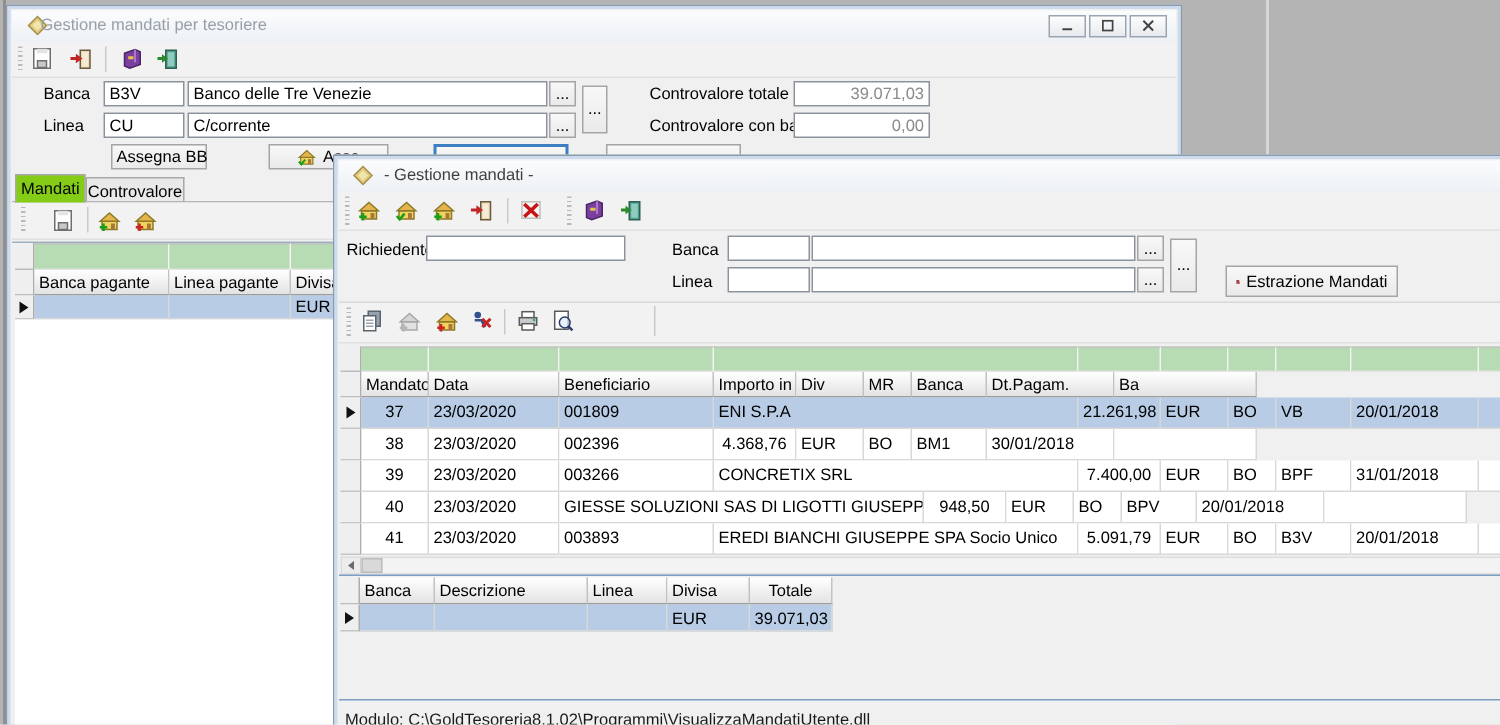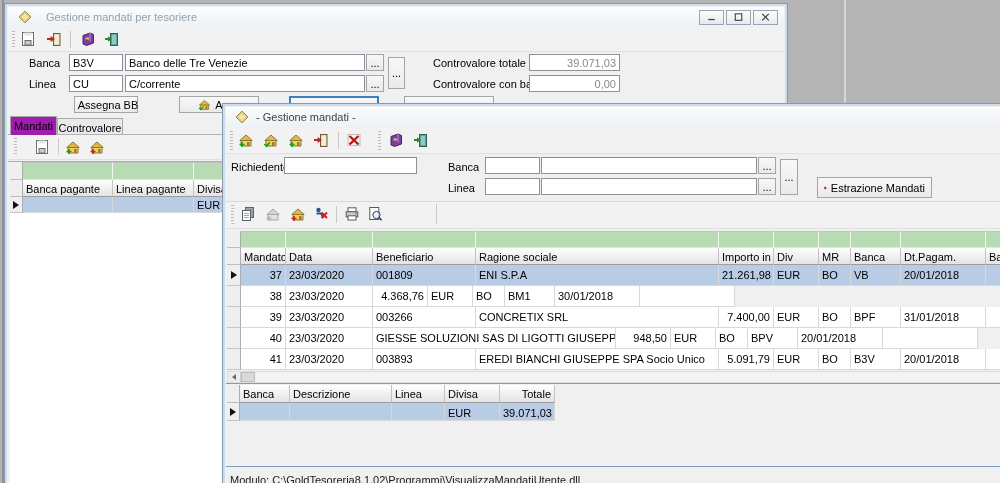--- a/index.html
+++ b/index.html
@@ -22,36 +22,36 @@
   .lbl{position:absolute;white-space:nowrap}
   .inp{position:absolute;box-sizing:border-box;height:17px;border:1px solid #8b929b;background:#fff;
        font:11px "Liberation Sans",sans-serif;padding:0 3px;margin:0}
   .inp.ro{color:#8a8a8a;text-align:right}
   .btn{position:absolute;box-sizing:border-box;background:linear-gradient(#f8f8f8,#eaeaea);
        border:1px solid #a5a5a5;font:11px "Liberation Sans",sans-serif;
        display:flex;align-items:center;justify-content:center;gap:4px;white-space:nowrap}
   .btn.focusd{border:2px solid #3d7fc1}
   .tab{position:absolute;box-sizing:border-box;border:1px solid #a9a9a9;border-bottom:none;
        background:#e9e9e9;text-align:center;padding-top:3px}
-  .tab.active{background:#a21caf;z-index:3}
+  .tab.active{background:#84cc16;z-index:3}
   
   .frow{position:absolute;display:flex}
   .selh{box-sizing:border-box;background:#efefef;border-right:1px solid #adadad;border-bottom:1px solid #bcbcbc}
   .selc{box-sizing:border-box;background:#efefef;border-right:1px solid #adadad;border-bottom:1px solid #c6c6c6;
         display:flex;align-items:center;justify-content:center}
   .mark{width:0;height:0;border-left:6px solid #111;border-top:4px solid transparent;border-bottom:4px solid transparent}
   .gc{box-sizing:border-box;height:100%;background:#b7dbb2;border-right:1px solid #f4f4f4;
       border-top:1px solid #c2c2c2;border-bottom:1px solid #e4e4e4}
   .hc{box-sizing:border-box;height:100%;background:linear-gradient(#ffffff,#e3e3e3);
       border-right:1px solid #c2c2c2;border-bottom:1px solid #9d9d9d;padding:3px 3px 0;
       font-size:11px;white-space:nowrap;overflow:hidden}
   .tc{box-sizing:border-box;height:100%;background:#fff;border-right:1px solid #d8d8d8;
       border-bottom:1px solid #d8d8d8;padding:4px 3px 0;font-size:11px;white-space:nowrap;overflow:hidden}
   .selrow .tc{background:#b8cce6}
-  .ra{text-align:right}
+  .ra{text-align:center}
   
   .w-sel{width:14px}.mw0{width:45px}.mw1{width:87px}.mw2{width:103px}.mw3{width:243px}.mw4{width:55px}
   .mw5{width:45px}.mw6{width:32px}.mw7{width:50px}.mw8{width:85px}.mw9{width:95px}
   
   .w-selb{width:13px}.bw0{width:90px}.bw1{width:81px}.bw2{width:60px}
   
   .sw0{width:50px}.sw1{width:102px}.sw2{width:53px}.sw3{width:55px}.sw4{width:55px}
   .statusbar{position:absolute;background:#f0f0f0;border-top:1px solid #7e9cc0}
   .scrollbar{position:absolute;height:12px;background:#f3f3f3;border:1px solid #dcdcdc;box-sizing:border-box}
   .sbarrow{position:absolute;left:0;top:0;width:12px;height:10px;background:#ececec;border-right:1px solid #cfcfcf;
@@ -157,21 +157,21 @@
 
 <div class="abs" style="left:2px;top:0;width:2px;height:483px;background:#909090"></div>
 <div class="abs" style="left:844px;top:0;width:2px;height:104px;background:#d4d8dc"></div>
 
 <div class="win" style="left:4px;top:3px;width:782px;height:540px;z-index:1">
 
   <div class="titlebar" style="left:3px;top:3px;width:776px;height:21px">
     <svg class="abs ic16" style="left:9px;top:2px">
         <use href="#i-diamond"></use>
       </svg>
-    <span class="title" style="left:38px;color:#97a0a8">Gestione mandati per tesoriere</span>
+    <span class="title" style="left:19px;color:#97a0a8">Gestione mandati per tesoriere</span>
     <span class="abs" style="right:6px;top:3px;display:flex">
       <span class="wbtn">
           <svg class="ic16" style="width:13px;height:13px">
             <use href="#i-min"></use>
           </svg>
         </span>
       <span class="wbtn">
           <svg class="ic16" style="width:13px;height:13px">
             <use href="#i-max"></use>
           </svg>
@@ -404,21 +404,20 @@
     <div class="gc mw6"></div>
       <div class="gc mw7"></div>
     <div class="gc mw8"></div>
       <div class="gc mw9"></div>
   </div>
   <div class="frow" style="left:4px;top:144px;height:17px">
     <div class="selh w-sel"></div>
     <div class="hc mw0 ra">Mandato</div>
     <div class="hc mw1">Data</div>
     <div class="hc mw2">Beneficiario</div>
-    <div class="hc mw3">Ragione sociale</div>
     <div class="hc mw4 ra">Importo in valuta</div>
     <div class="hc mw5">Div</div>
     <div class="hc mw6">MR</div>
     <div class="hc mw7">Banca</div>
     <div class="hc mw8">Dt.Pagam.</div>
     <div class="hc mw9">Ba</div>
   </div>
 
   <div class="frow selrow" style="left:4px;top:161px;height:21px">
     <div class="selc w-sel">
@@ -432,20 +431,21 @@
     <div class="tc mw5">EUR</div>
     <div class="tc mw6">BO</div>
     <div class="tc mw7">VB</div>
     <div class="tc mw8">20/01/2018</div>
     <div class="tc mw9"></div>
   </div>
   <div class="frow" style="left:4px;top:182px;height:21px">
     <div class="selc w-sel"></div>
     <div class="tc mw0 ra">38</div>
     <div class="tc mw1">23/03/2020</div>
+    <div class="tc mw2">002396</div>
     <div class="tc mw4 ra">4.368,76</div>
     <div class="tc mw5">EUR</div>
     <div class="tc mw6">BO</div>
     <div class="tc mw7">BM1</div>
     <div class="tc mw8">30/01/2018</div>
     <div class="tc mw9"></div>
   </div>
   <div class="frow" style="left:4px;top:203px;height:21px">
     <div class="selc w-sel"></div>
     <div class="tc mw0 ra">39</div>

